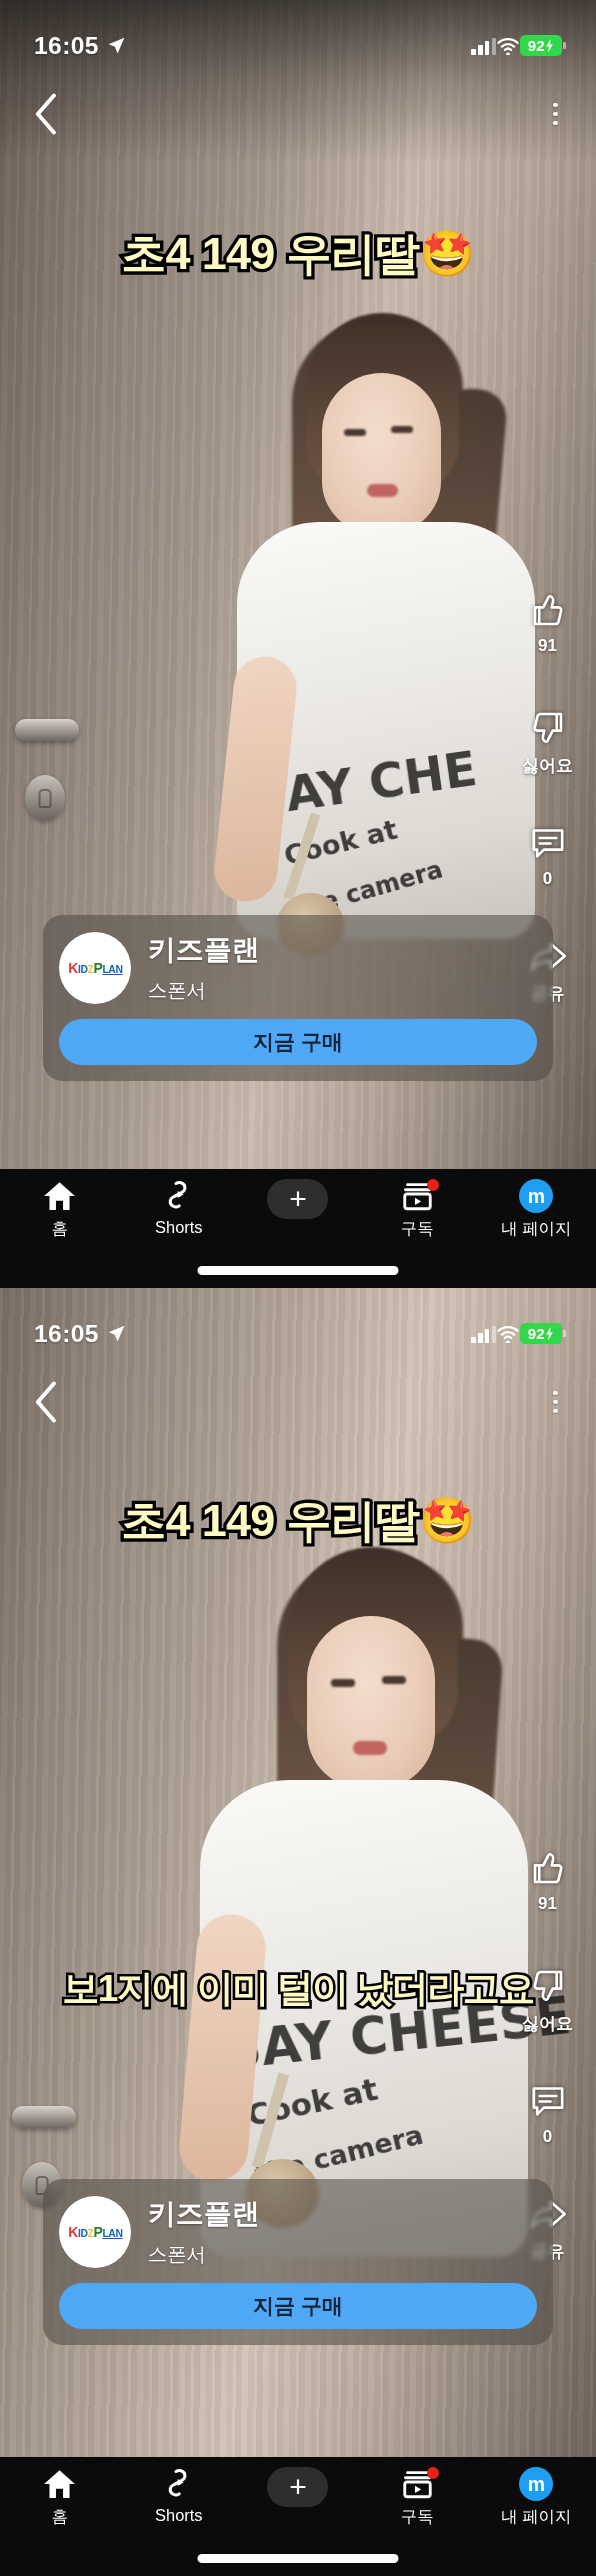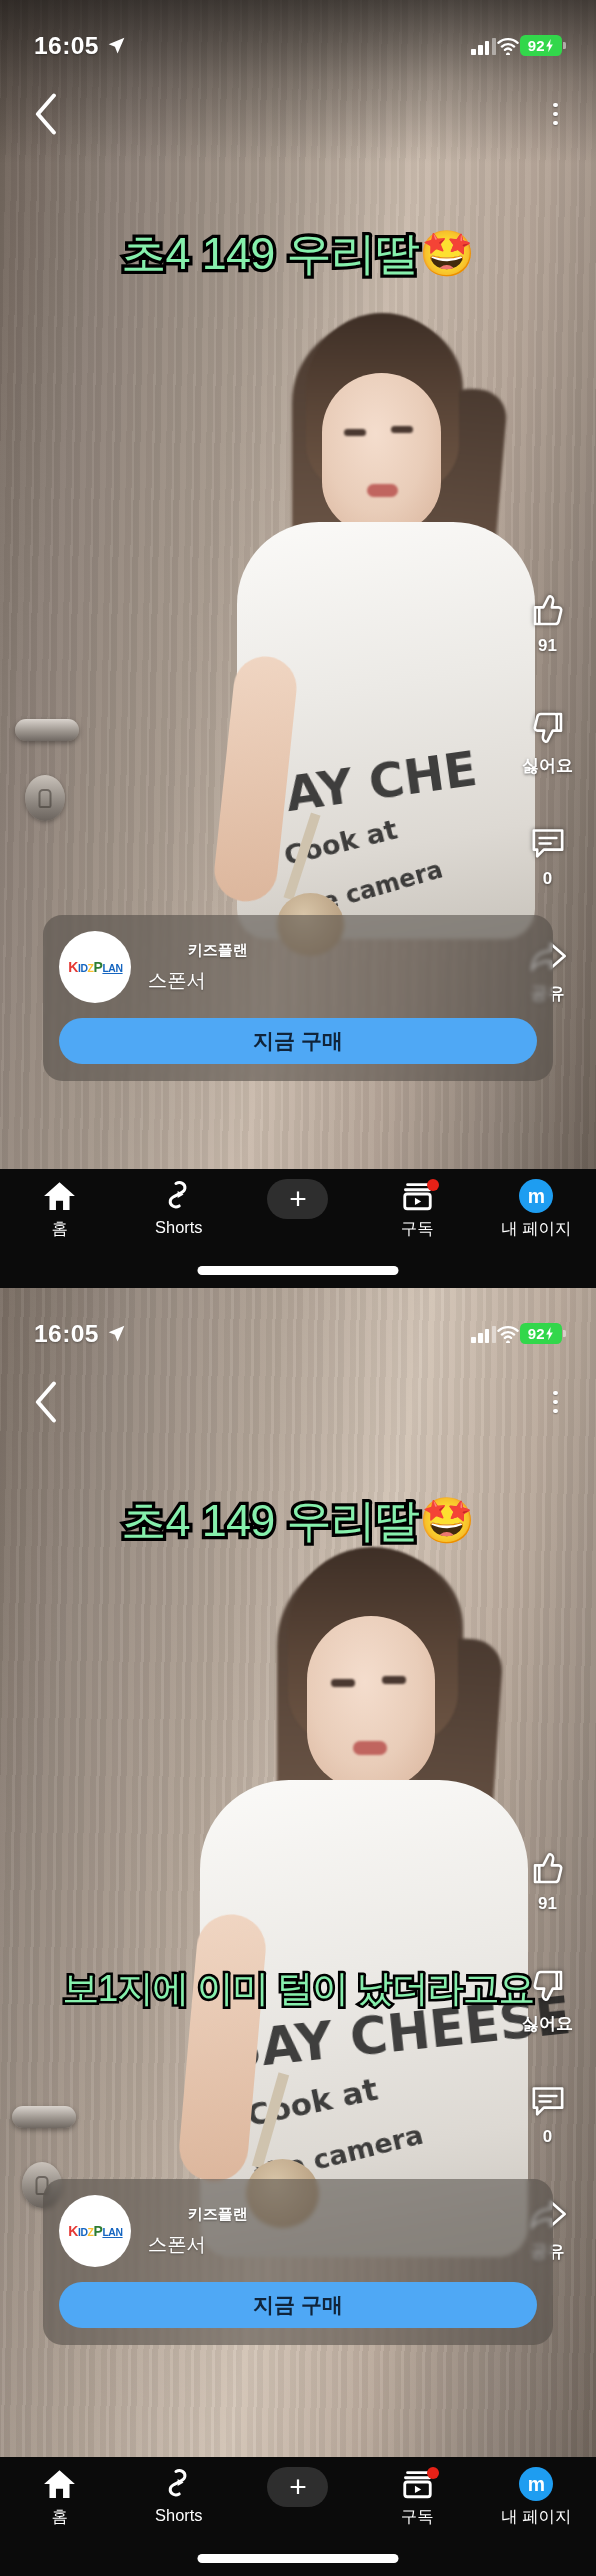--- a/index.html
+++ b/index.html
@@ -171,22 +171,22 @@
   .kebab { display:flex; flex-direction:column; gap:4.5px; align-items:center; padding:4.5px; }
   .kebab span { width:4.5px; height:4.5px; border-radius:50%; background:#fff; display:block;
                 box-shadow:0 0.7px 1.5px rgba(0,0,0,.4); }
 
   
   .caption {
     position:absolute;
     z-index:30;
     width:100%;
     text-align:center;
-    color:#86efac;
-    font-weight:400;
+    color:#fef9c3;
+    font-weight:700;
     font-family:"Liberation Sans","DejaVu Sans",sans-serif;
     -webkit-text-stroke:6.7px #000;
     paint-order:stroke fill;
     letter-spacing:-0.7px;
     white-space:nowrap;
   }
   .cap-title { font-size:45px; }
   .cap-sub   { font-size:39px; -webkit-text-stroke:6px #000; }
   .cap-wide  { font-size:37px; -webkit-text-stroke:5.2px #000; letter-spacing:-1.5px; }
   .emoji { -webkit-text-stroke:0; font-family:"DejaVu Sans",sans-serif; }
@@ -228,23 +228,22 @@
     font-size:14px; font-weight:800; letter-spacing:-0.4px;
     font-family:"Liberation Sans",sans-serif;
     white-space:nowrap;
   }
   .logo-txt .c1{color:#e53935;} .logo-txt .c2{color:#1565c0;}
   .logo-txt .c3{color:#fbc02d;} .logo-txt .c4{color:#2e7d32;}
   .logo-txt .c5{color:#1565c0;text-decoration:underline;}
   .logo-txt .s{ font-size:10.4px; }
   .ad-meta { display:flex; flex-direction:column; gap:7.5px; }
   .ad-name {
-    color:#fff; font-size:15px; font-weight:700;
+    color:#fff; font-size:28px; font-weight:700;
     text-shadow:0 0.7px 2.2px rgba(0,0,0,.4);
-    margin-left:40px;
   }
   .ad-spon { color:#fff; font-size:19.4px; font-weight:500;
              text-shadow:0 0.7px 2.2px rgba(0,0,0,.4); }
   .ad-btn {
     margin-top:15px;
     height:46px;
     border-radius:23px;
     background:#4fa8f5;
     display:flex; align-items:center; justify-content:center;
     color:#10243a; font-size:21px; font-weight:700;

